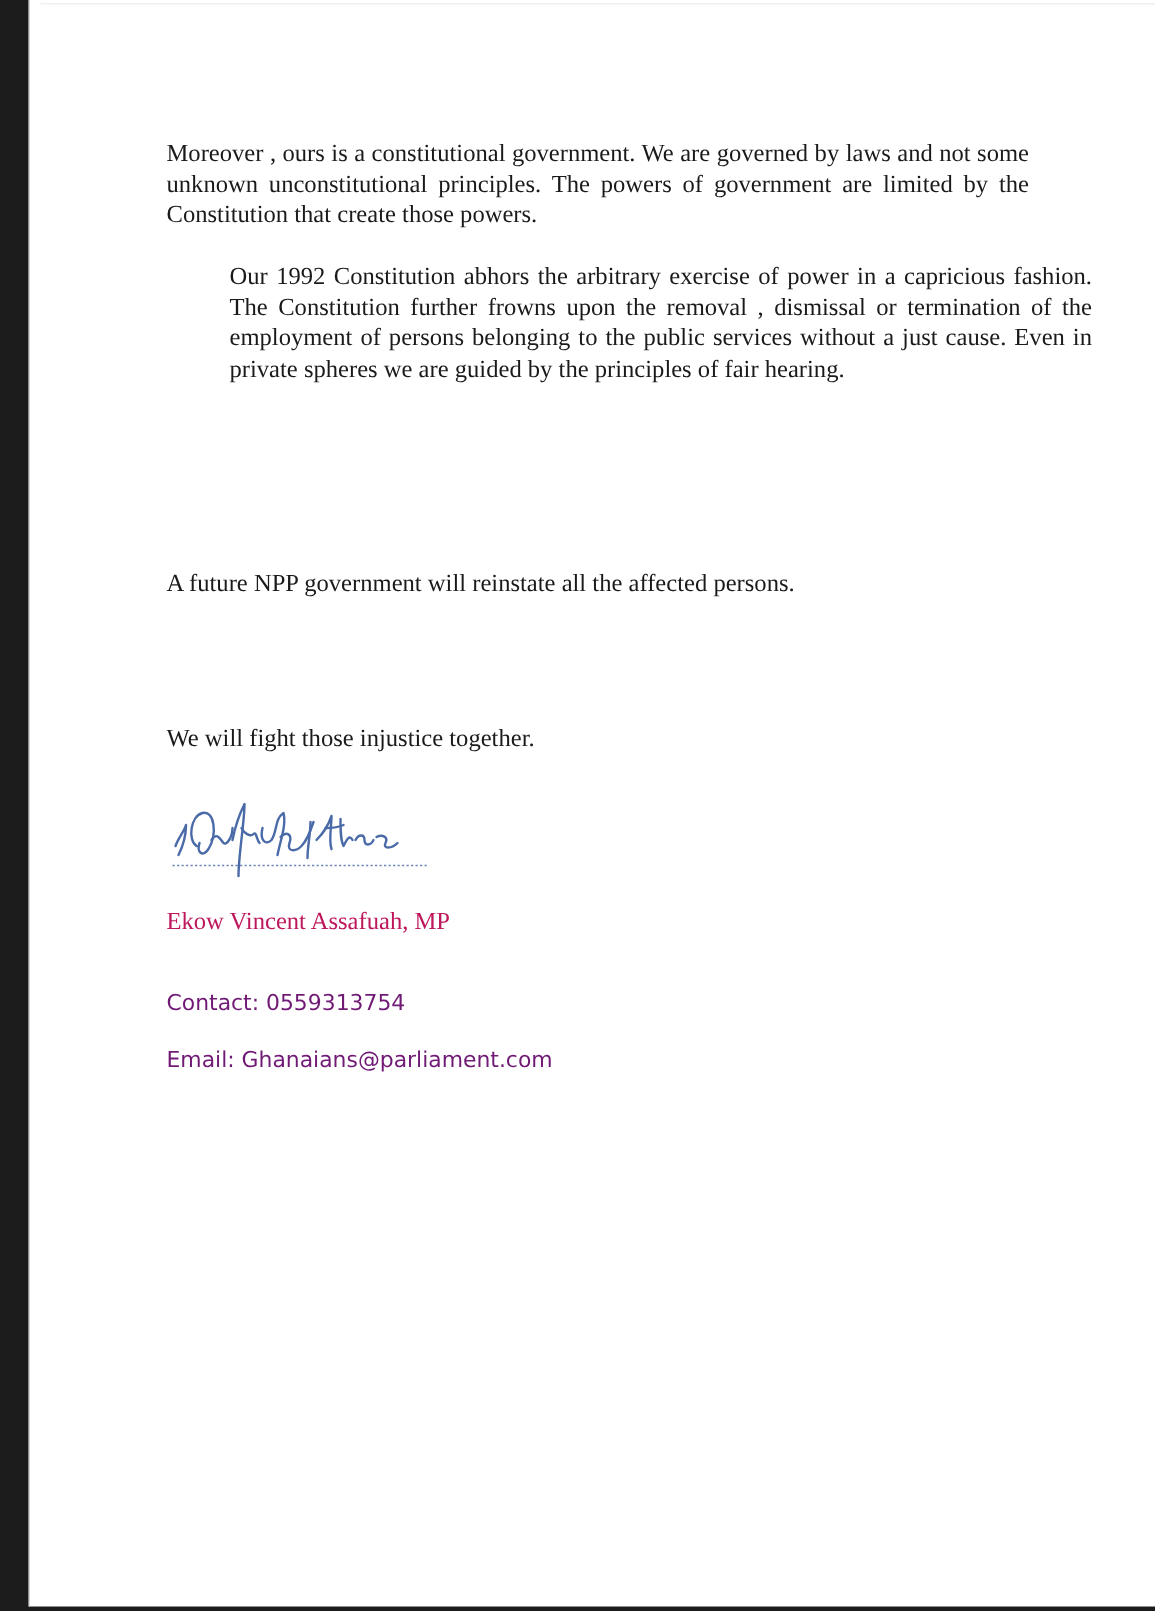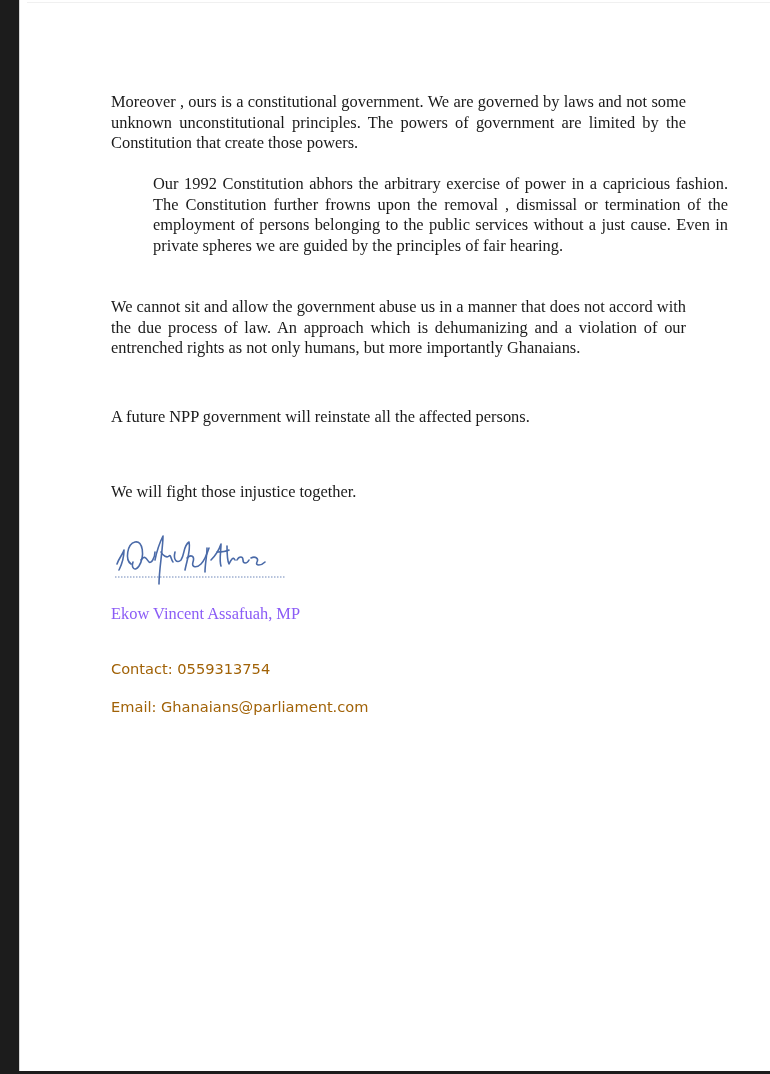--- a/index.html
+++ b/index.html
@@ -39,62 +39,61 @@
       line-height: 20.5px;
       color: #1a1a1a;
     }
     .para {
       margin: 0;
       text-align: justify;
     }
     .p1 { top: 92px; }
     .p2 { top: 174px; margin-left: 42px; }
     .p3 { top: 297px; }
-    .p4 { top: 379px; margin-top: 28px; }
+    .p4 { top: 379px; }
     .p5 { top: 420px; }
     .p6 { top: 482px; }
 
     .signature {
       position: absolute;
       left: 92px;
       top: 530px;
       width: 180px;
       height: 58px;
     }
     .sig-name {
       position: absolute;
       left: 92px;
       top: 604px;
       font-family: "Liberation Serif", serif;
       font-size: 16.4px;
       line-height: 20px;
-      color: #8b5cf6;
+      color: #be185d;
       white-space: nowrap;
     }
     .contact-line {
       position: absolute;
       left: 92px;
       font-family: "DejaVu Sans", sans-serif;
       font-size: 14.6px;
       line-height: 20px;
-      color: #a16207;
+      color: #701a75;
       white-space: nowrap;
     }
     .contact-phone { top: 659px; }
     .contact-email { top: 697px; }
   </style>
 </head>
 <body>
 
 <div class="page">
   <div class="page-top-edge"></div>
 
   <p class="body-text para p1">Moreover , ours is a constitutional government. We are governed by laws and not some unknown unconstitutional principles. The powers of government are limited by the Constitution that create those powers.</p>
   <p class="body-text para p2">Our 1992 Constitution abhors the arbitrary exercise of power in a capricious fashion. The Constitution further frowns upon the removal , dismissal or termination of the employment of persons belonging to the public services without a just cause. Even in private spheres we are guided by the principles of fair hearing.</p>
-  <p class="body-text para p3">We cannot sit and allow the government abuse us in a manner that does not accord with the due process of law. An approach which is dehumanizing and a violation of our entrenched rights as not only humans, but more importantly Ghanaians.</p>
   <p class="body-text para p4">A future NPP government will reinstate all the affected persons.</p>
   <p class="body-text para p6">We will fight those injustice together.</p>
 
   <svg class="signature" viewBox="0 0 180 58" xmlns="http://www.w3.org/2000/svg">
     <g fill="none" stroke="#4a6aa8" stroke-width="1.6" stroke-linecap="round" stroke-linejoin="round">
       <path d="M6 34 C 8 28, 12 24, 13 20 C 13 28, 10 36, 8 40"></path>
       <path d="M20 34 C 14 30, 16 14, 24 12 C 32 10, 34 26, 28 36 C 24 42, 20 38, 22 32"></path>
       <path d="M30 30 C 34 24, 36 30, 38 32 C 40 34, 44 28, 44 22"></path>
       <path d="M44 30 C 46 20, 50 10, 52 6 C 52 18, 48 40, 48 54"></path>
       <path d="M50 22 C 52 26, 56 28, 58 26 C 60 24, 60 30, 62 32"></path>

